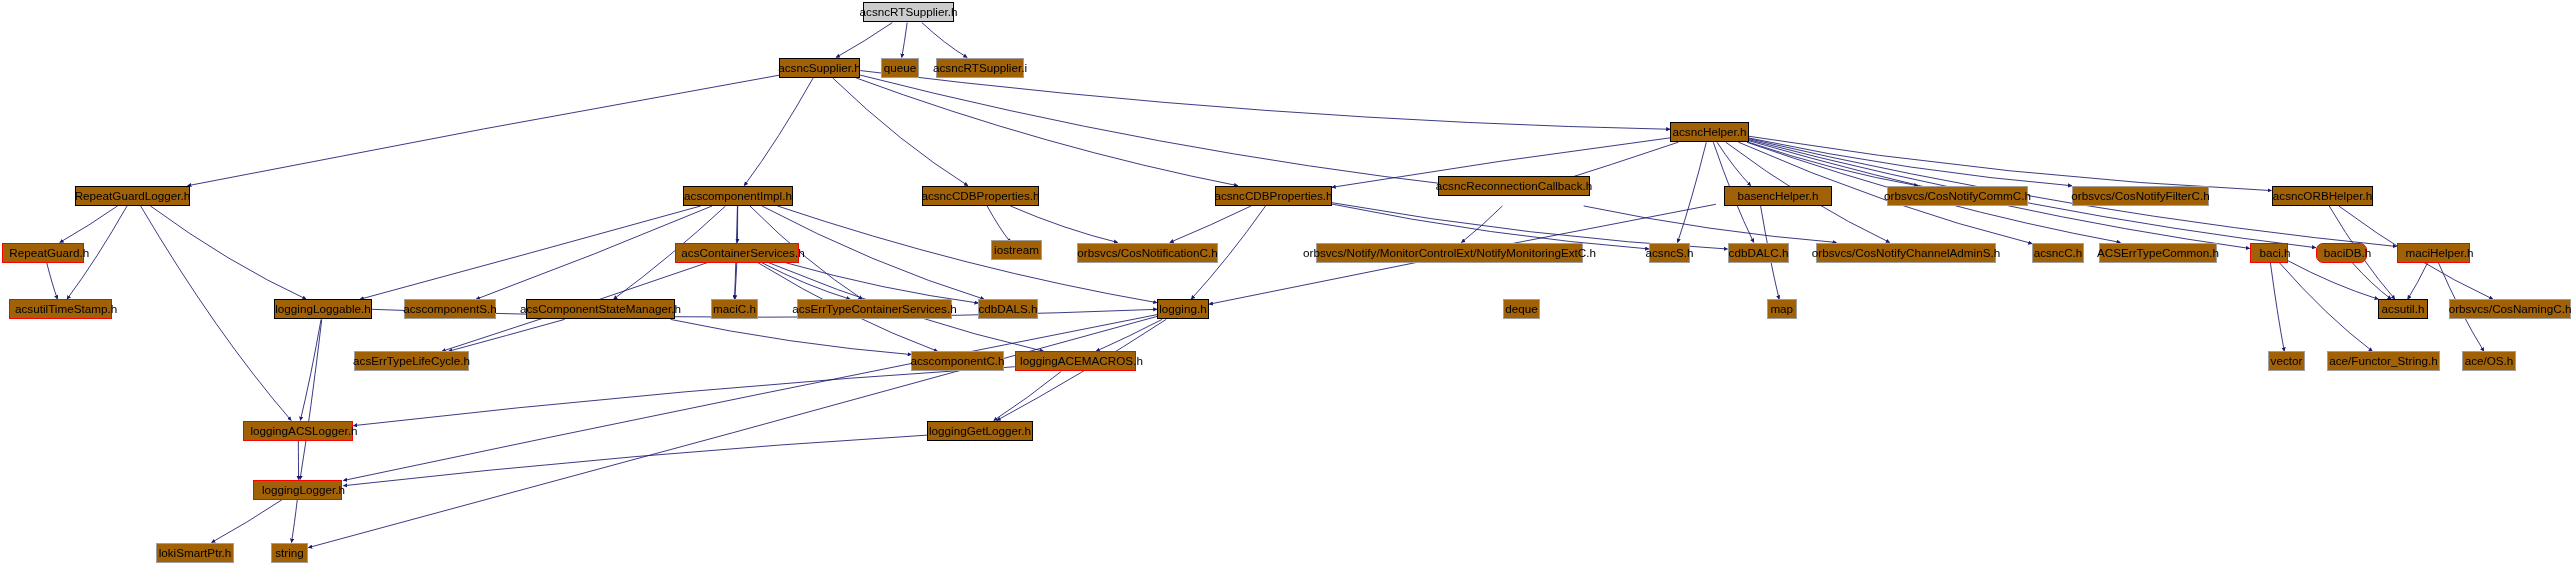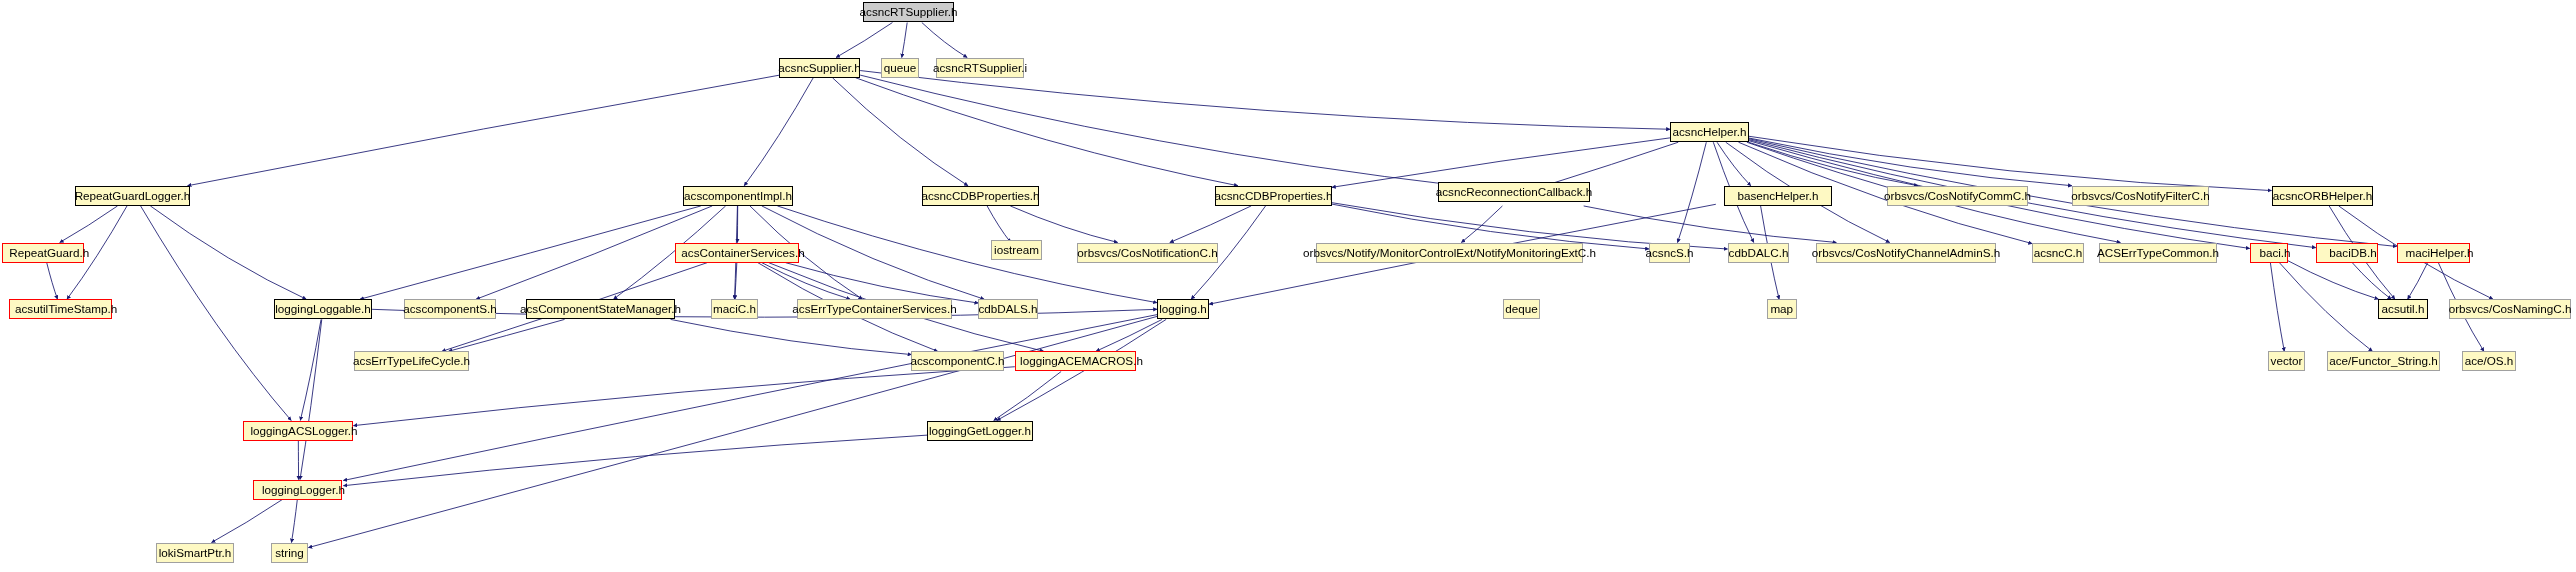--- a/index.html
+++ b/index.html
@@ -16,21 +16,21 @@
   .node{
     position:absolute;
     box-sizing:border-box;
     display:flex;
     align-items:center;
     justify-content:center;
     white-space:nowrap;
     font-size:11.7px;
     line-height:1;
     color:#000000;
-    background:#fef9c3;
+    background:#a16207;
     border:0.8px solid #a0a0a0;
     height:20px;
     letter-spacing:0px;
     z-index:5;
   }
   .node.black{border:0.8px solid #000000;}
   .node.red{border:0.8px solid #ff0000;padding-left:12px;}
   .node.root{border:0.8px solid #000000;background:#cccccc;}
   .node span{pointer-events:none;}
 </style>
@@ -137,21 +137,21 @@
     </div>
     <div class="node black" style="left: 683px; top: 186px; width: 110px;">
       <span>acscomponentImpl.h</span>
     </div>
     <div class="node black" style="left: 922px; top: 186px; width: 117px;">
       <span>acsncCDBProperties.h</span>
     </div>
     <div class="node black" style="left: 1215px; top: 186px; width: 117px;">
       <span>acsncCDBProperties.h</span>
     </div>
-    <div class="node black" style="left: 1438px; top: 182px; width: 152px;">
+    <div class="node black" style="left: 1438px; top: 176px; width: 152px;">
       <span>acsncReconnectionCallback.h</span>
     </div>
     <div class="node black" style="left: 1670px; top: 122px; width: 79px;">
       <span>acsncHelper.h</span>
     </div>
     <div class="node black" style="left: 1716px; top: 186px; width: 108px; margin-left: 8px;">
       <span>basencHelper.h</span>
     </div>
     <div class="node gray" style="left: 1887px; top: 186px; width: 141px;">
       <span>orbsvcs/CosNotifyCommC.h</span>
@@ -188,21 +188,21 @@
     </div>
     <div class="node gray" style="left: 2032px; top: 243px; width: 52px;">
       <span>acsncC.h</span>
     </div>
     <div class="node gray" style="left: 2099px; top: 243px; width: 118px;">
       <span>ACSErrTypeCommon.h</span>
     </div>
     <div class="node red" style="left: 2250px; top: 243px; width: 38px;">
       <span>baci.h</span>
     </div>
-    <div class="node red" style="left: 2316px; top: 243px; width: 62px;">
+    <div class="node red" style="left: 2316px; top: 243px; width: 51px; border-radius: 7px;">
       <span>baciDB.h</span>
     </div>
     <div class="node red" style="left: 2397px; top: 243px; width: 73px;">
       <span>maciHelper.h</span>
     </div>
     <div class="node red" style="left: 8.6px; top: 299px; width: 103px;">
       <span>acsutilTimeStamp.h</span>
     </div>
     <div class="node black" style="left: 274px; top: 299px; width: 98px;">
       <span>loggingLoggable.h</span>

